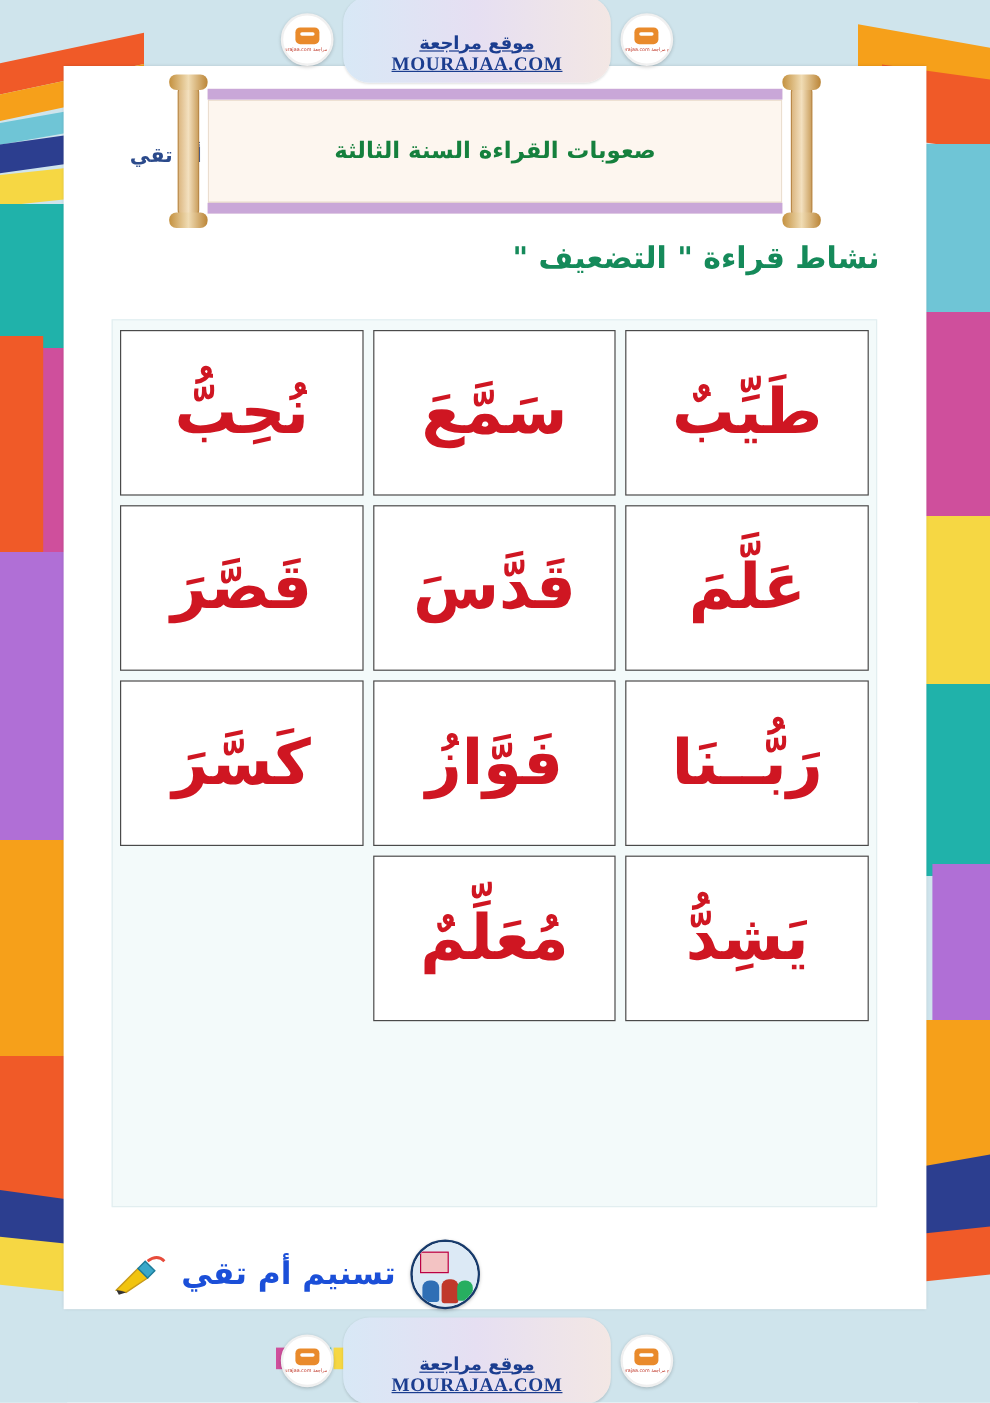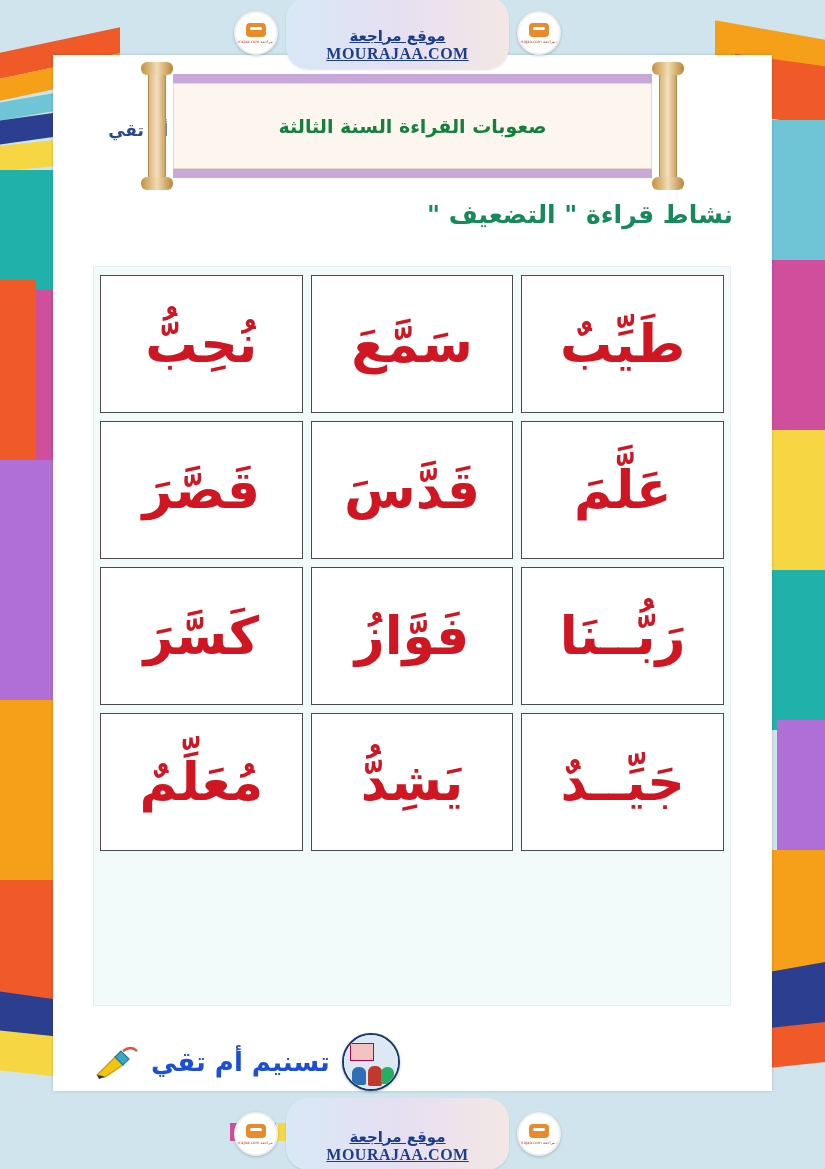--- a/index.html
+++ b/index.html
@@ -296,23 +296,20 @@
       <div class="cell">
           <span class="word">رَبُّــنَا</span>
         </div>
       <div class="cell">
           <span class="word">فَوَّازُ</span>
         </div>
 
       <div class="cell">
           <span class="word">كَسَّرَ</span>
         </div>
-      <div class="cell">
-          <span class="word">جَيِّــدٌ</span>
-        </div>
 
       <div class="cell">
           <span class="word">يَشِدُّ</span>
         </div>
       <div class="cell">
           <span class="word">مُعَلِّمٌ</span>
         </div>
     </div>
   </div>
 

